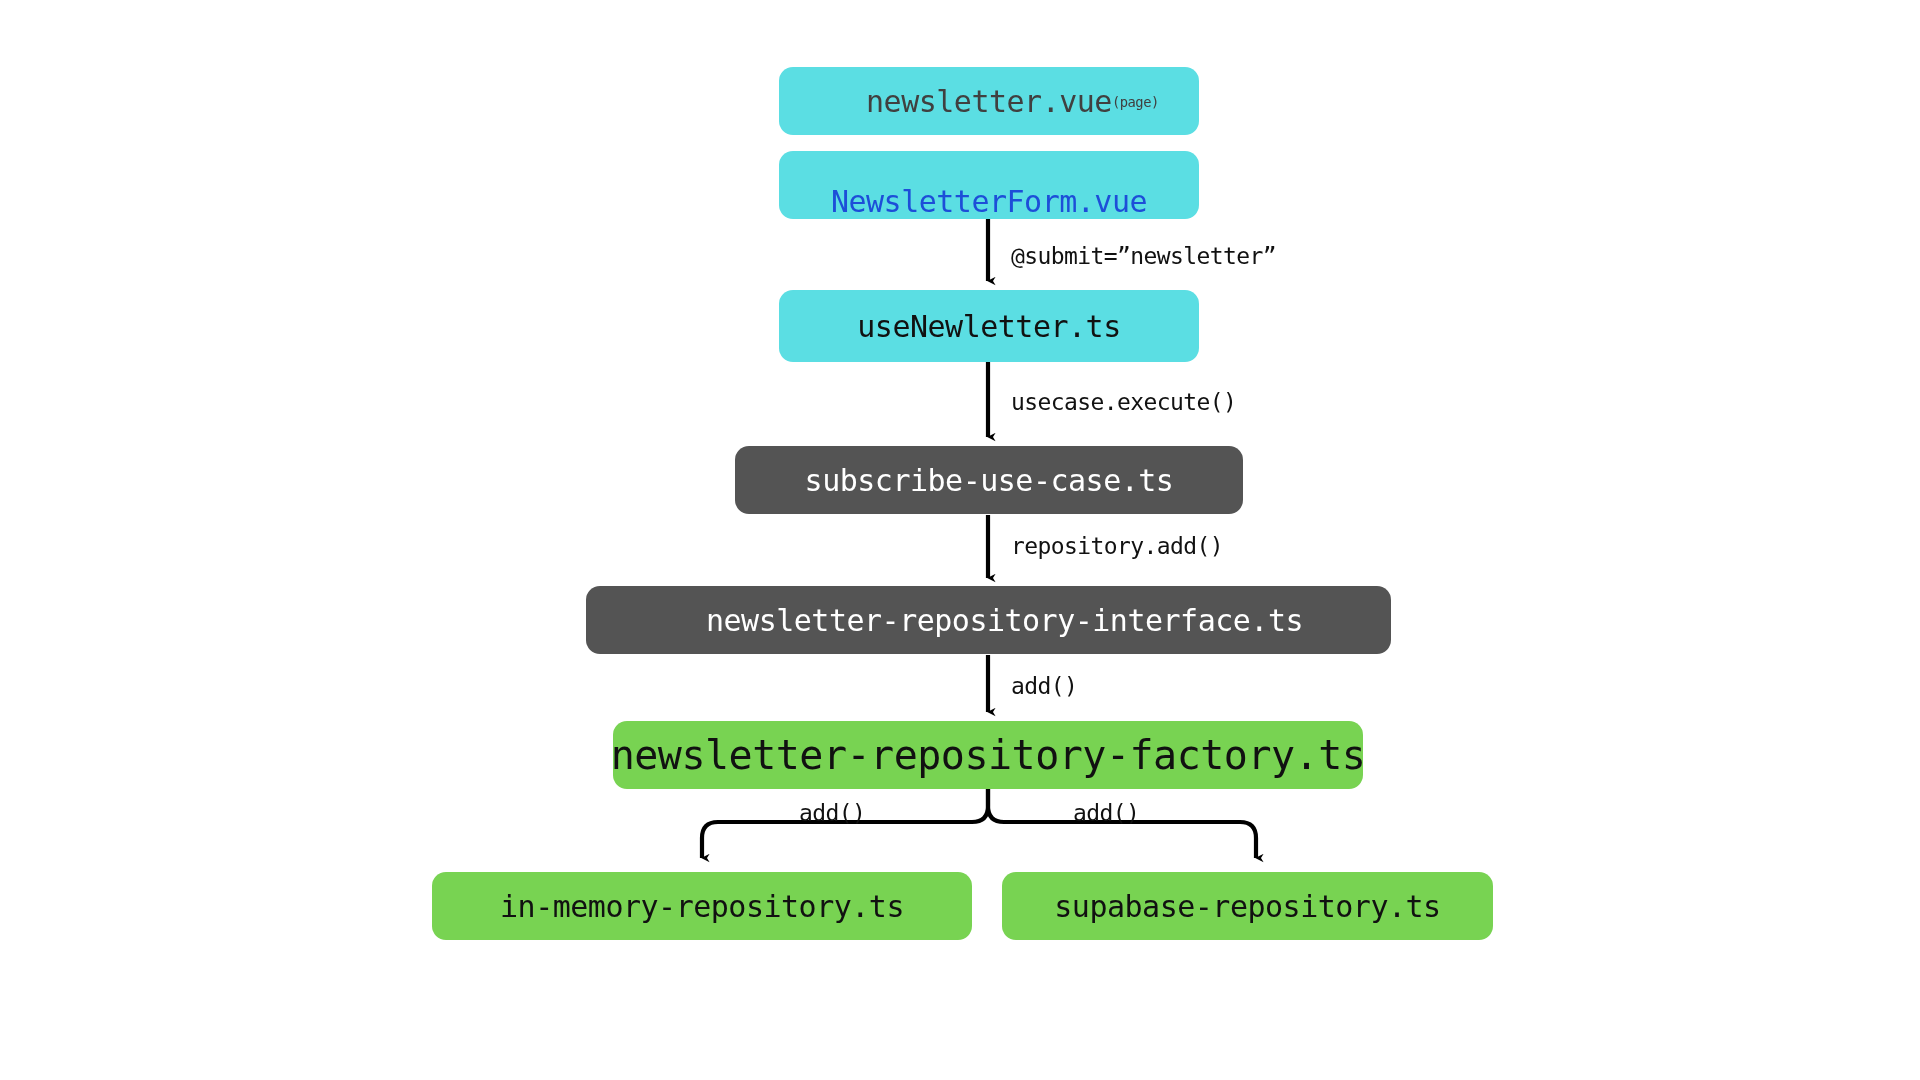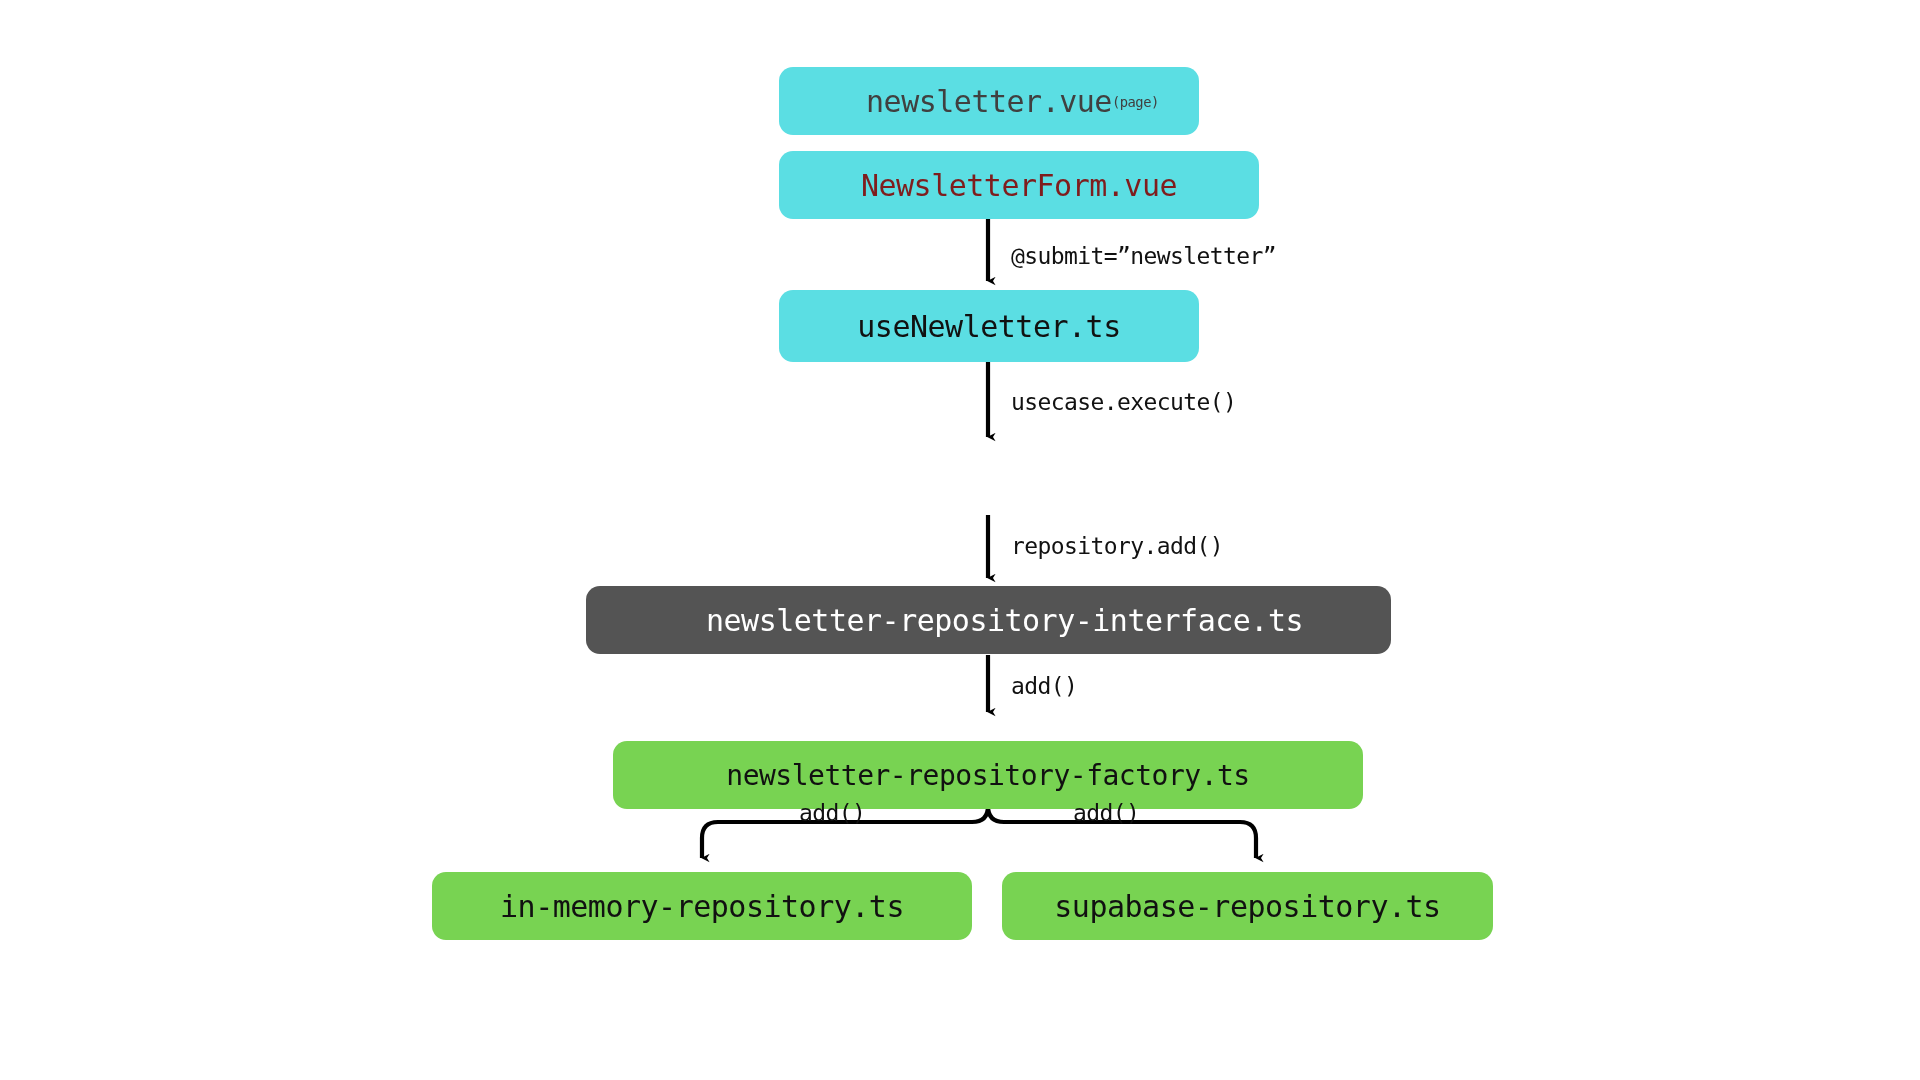--- a/index.html
+++ b/index.html
@@ -84,34 +84,37 @@
 
     <path d="M988,789 L988,806 Q988,822 1004,822 L1240,822 Q1256,822 1256,838 L1256,858" stroke="#000000" stroke-width="4.2" fill="none" marker-end="url(#arrow)"></path>
   </svg>
 
   <div class="node" style="left:779px; top:67px; width:420px; height:68px; background:#5BDEE3; color:#404040; font-size:30px;">
     <span class="node-label">
       <span>newsletter.vue</span><span class="node-sup">(page)</span>
     </span>
   </div>
 
-  <div class="node" style="left:779px; top:151px; width:480px; height:68px; background:#5BDEE3; color:#7f1d1d; font-size:30px;">
+  <div class="node" style="left:779px; top:151px; width:420px; height:68px; background:#5BDEE3; color:#1d4ed8; font-size:30px;align-items:flex-end;">
     <span>NewsletterForm.vue</span>
   </div>
 
   <div class="node" style="left:779px; top:290px; width:420px; height:72px; background:#5BDEE3; color:#111111; font-size:30px;">
     <span>useNewletter.ts</span>
   </div>
 
+  <div class="node" style="left:735px; top:446px; width:508px; height:68px; background:#545454; color:#ffffff; font-size:30px;">
+    <span>subscribe-use-case.ts</span>
+  </div>
 
   <div class="node" style="left:586px; top:586px; width:805px; height:68px; background:#545454; color:#ffffff; font-size:30px;padding-left:32px;">
     <span>newsletter-repository-interface.ts</span>
   </div>
 
-  <div class="node" style="left:613px; top:721px; width:750px; height:68px; background:#78D352; color:#111111; font-size:28px;margin-top:20px;">
+  <div class="node" style="left:613px; top:721px; width:750px; height:68px; background:#78D352; color:#111111; font-size:40px;">
     <span>newsletter-repository-factory.ts</span>
   </div>
 
   <div class="node" style="left:432px; top:872px; width:540px; height:68px; background:#78D352; color:#111111; font-size:30px;">
     <span>in-memory-repository.ts</span>
   </div>
 
   <div class="node" style="left:1002px; top:872px; width:491px; height:68px; background:#78D352; color:#111111; font-size:30px;">
     <span>supabase-repository.ts</span>
   </div>

